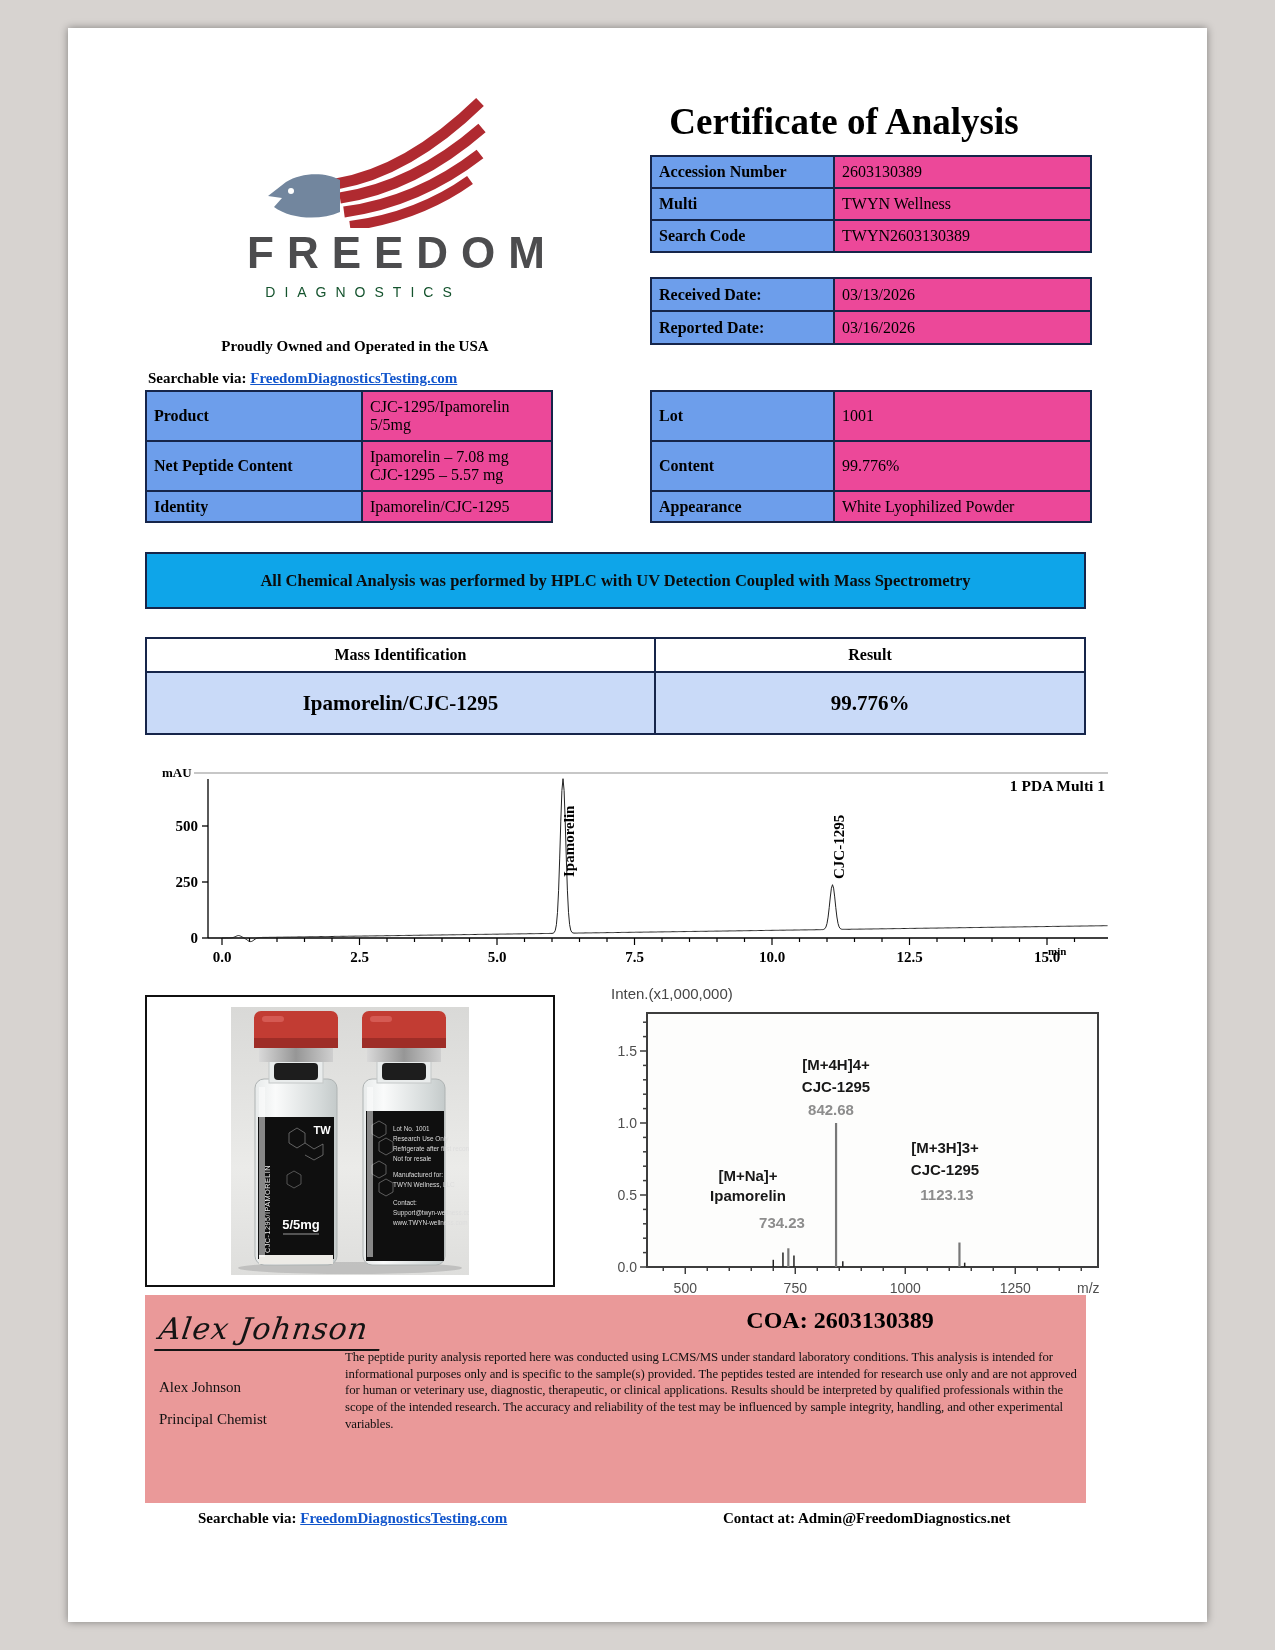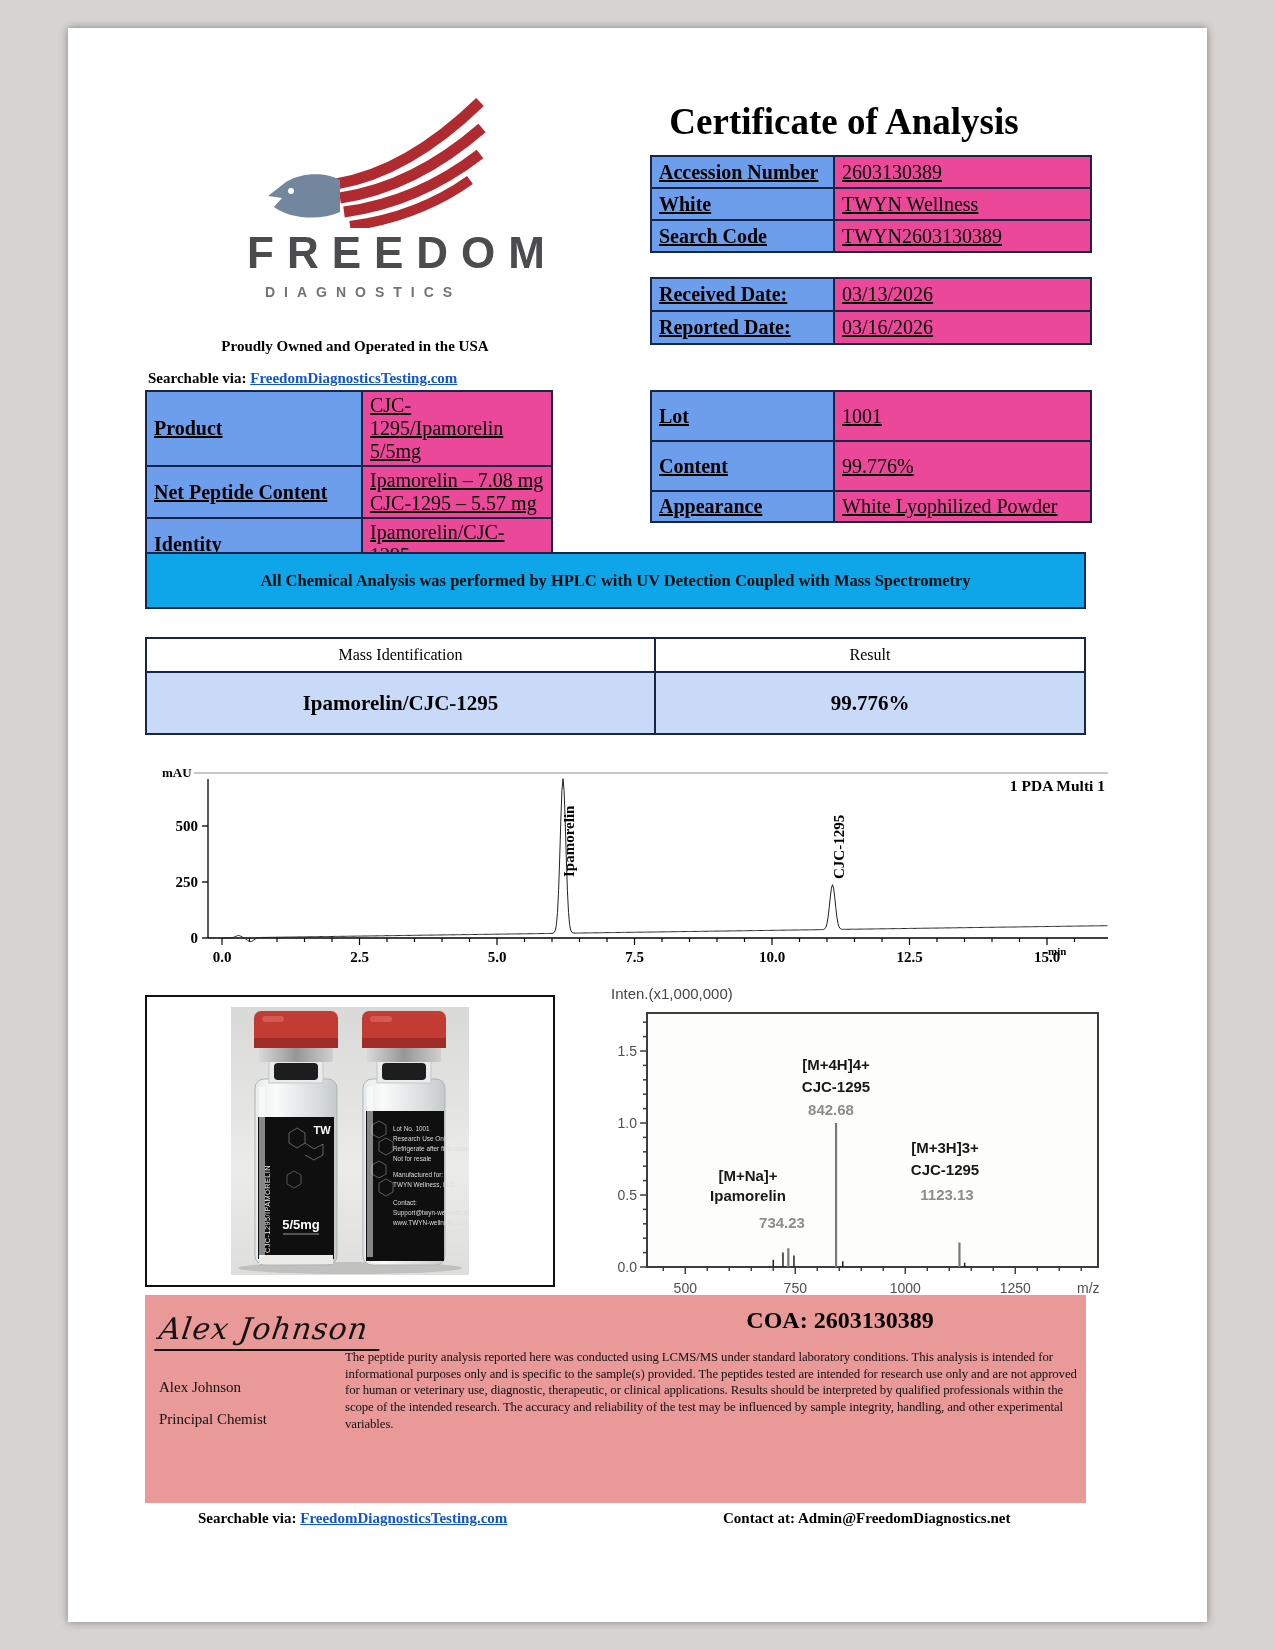--- a/index.html
+++ b/index.html
@@ -2,38 +2,38 @@
 <html><head>
 <meta charset="utf-8">
 <style>
   html,body{margin:0;padding:0;background:#c9c5c2;font-family:"Liberation Serif",serif;}
   .canvas{position:relative;width:1275px;height:1650px;background:#d7d3d0;overflow:hidden;}
   .page{position:absolute;left:68px;top:28px;width:1139px;height:1594px;background:#ffffff;box-shadow:0 0 8px rgba(0,0,0,.4);}
   .abs{position:absolute;}
 
   
   .brand{font-family:"Liberation Sans",sans-serif;font-weight:bold;font-size:44px;letter-spacing:13px;color:#4c4c4e;text-align:right;}
-  .subbrand{font-family:"Liberation Sans",sans-serif;font-weight:bold;font-size:14px;letter-spacing:9px;color:#737373;text-align:center;margin-top:4px;}
+  .subbrand{font-family:"Liberation Sans",sans-serif;font-weight:normal;font-size:14px;letter-spacing:9px;color:#14532d;text-align:center;margin-top:4px;}
   .tagline{font-weight:bold;font-size:15px;text-align:center;color:#000;}
   .searchline{font-weight:bold;font-size:15px;color:#000;}
   a.lnk{color:#1155cc;text-decoration:underline;font-weight:bold;cursor:pointer;}
 
   .doc-title{font-size:37px;font-weight:bold;color:#000;text-align:center;}
 
   table.blue{border-collapse:collapse;table-layout:fixed;}
-  table.blue td{border:2px solid #16254a;font-size:20px;padding:2px 7px;vertical-align:middle;text-decoration:underline;}
+  table.blue td{border:2px solid #16254a;font-size:16px;padding:2px 7px;vertical-align:middle;}
   td.lc{background:#6d9eeb;font-weight:bold;}
   td.vc{background:#ec4899;}
 
   .banner{background:#0ea5e9;border:2px solid #16254a;display:flex;align-items:center;justify-content:center;
           font-weight:bold;font-size:16.5px;color:#0c0c0c;text-align:center;}
 
   table.mass{border-collapse:collapse;table-layout:fixed;}
   table.mass td{border:2px solid #16254a;text-align:center;}
-  td.mh{background:#ffffff;font-weight:normal;font-size:16px;height:30px;}
+  td.mh{background:#ffffff;font-weight:bold;font-size:16px;height:30px;}
   td.mv{background:#c9daf8;font-weight:bold;font-size:21px;height:58px;}
 
   
   .ch-num{font-family:"Liberation Serif",serif;font-weight:bold;font-size:15px;fill:#000;}
   .ch-ylab{font-family:"Liberation Serif",serif;font-weight:bold;font-size:13px;fill:#000;}
   .ch-title{font-family:"Liberation Serif",serif;font-weight:bold;font-size:15.5px;fill:#000;}
   .ch-min{font-family:"Liberation Serif",serif;font-weight:bold;font-size:11px;fill:#000;}
   .ch-peak{font-family:"Liberation Serif",serif;font-weight:bold;font-size:15px;fill:#000;}
   .ms-num{font-family:"Liberation Sans",sans-serif;font-size:14px;fill:#4f4f4f;}
   .ms-ann{font-family:"Liberation Sans",sans-serif;font-weight:bold;font-size:15px;fill:#181818;}
@@ -77,21 +77,21 @@
 
   <div class="abs doc-title" style="left:540px;top:72px;width:472px;">Certificate of Analysis</div>
 
   <table class="blue abs" style="left:582px;top:127px;width:442px;">
     <tbody>
           <tr>
       <td class="lc" style="width:167px;height:26px;">Accession Number</td>
       <td class="vc">2603130389</td>
     </tr>
     <tr>
-      <td class="lc" style="height:26px;">White</td>
+      <td class="lc" style="height:26px;">Multi</td>
       <td class="vc">TWYN Wellness</td>
     </tr>
     <tr>
       <td class="lc" style="height:26px;margin-left:48px;">Search Code</td>
       <td class="vc">TWYN2603130389</td>
     </tr>
   </tbody>
       </table>
 
   <table class="blue abs" style="left:582px;top:249px;width:442px;">

